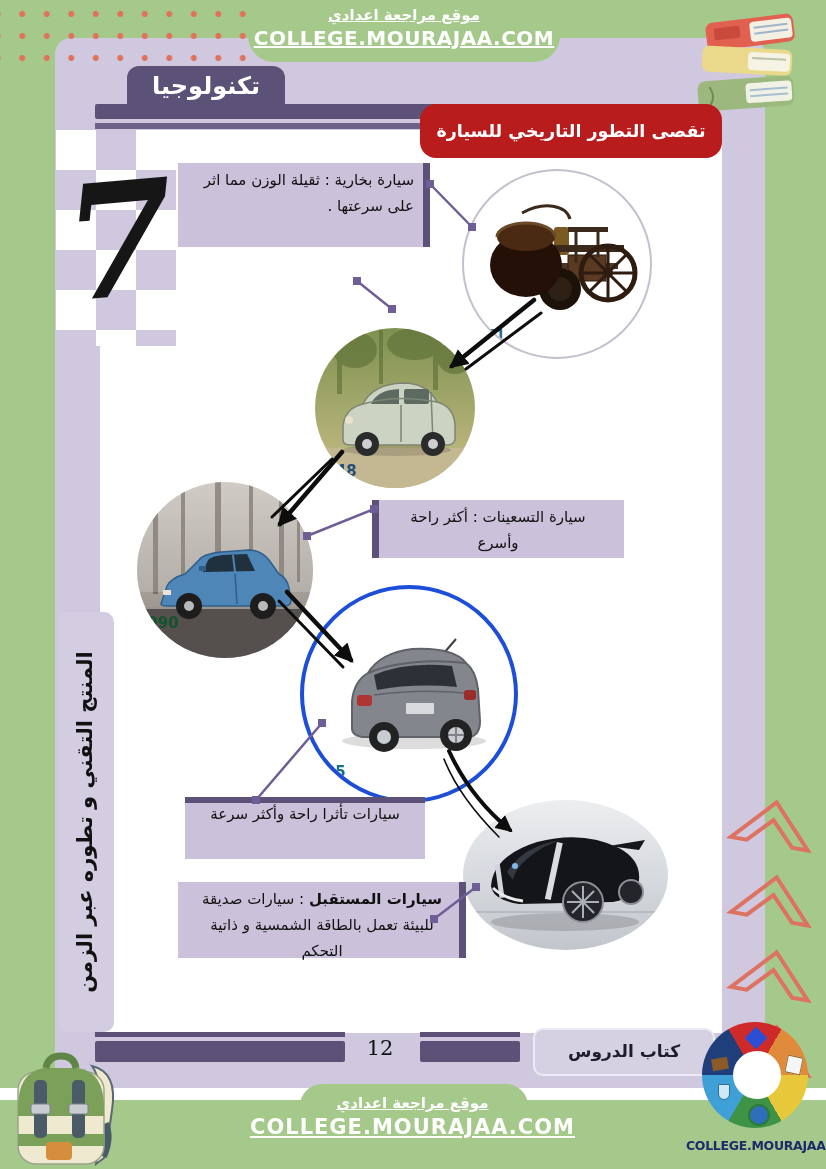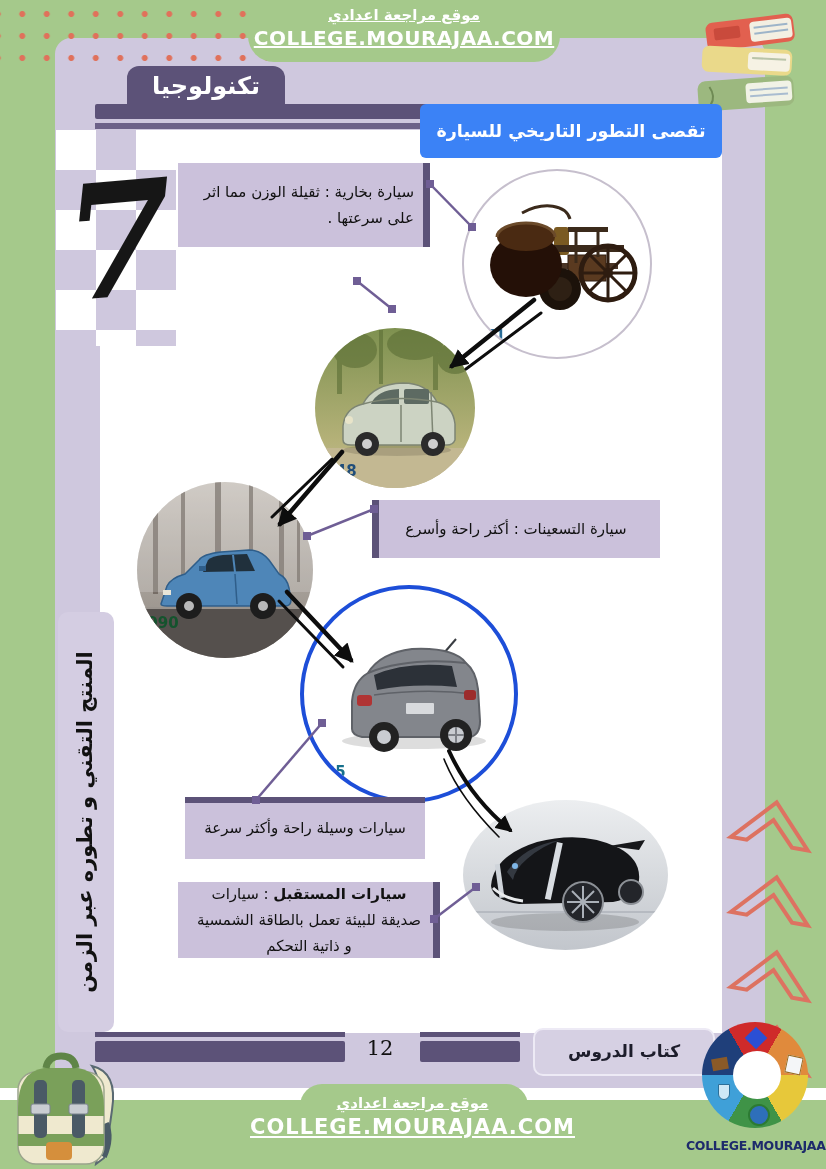--- a/index.html
+++ b/index.html
@@ -18,37 +18,37 @@
     background-size:24.5px 22px;background-position:10px 3px;}
   .ghead{left:248px;top:0;width:312px;height:62px;background:#a5c98b;
     border-radius:0 0 26px 26px;text-align:center;color:#fff;z-index:3;}
   .ghead .l1{margin-top:6px;font-size:15px;font-weight:bold;text-decoration:underline;direction:rtl;}
   .ghead .l2{margin-top:2px;font-size:20px;font-weight:bold;text-decoration:underline;letter-spacing:.5px;}
   .tech-tab{left:127px;top:66px;width:158px;height:40px;background:#5c5278;
     border-radius:12px 12px 0 0;color:#fff;font-size:24px;font-weight:bold;
     text-align:center;line-height:40px;direction:rtl;z-index:2;}
   .barA{left:95px;top:104px;width:420px;height:15px;background:#5c5278;border-radius:2px;}
   .barB{left:95px;top:123px;width:420px;height:6px;background:#6c6188;}
-  .title-banner{left:420px;top:104px;width:302px;height:54px;background:#3b82f6;border-radius:6px;
+  .title-banner{left:420px;top:104px;width:302px;height:54px;background:#b91c1c;border-radius:16px;
     color:#fff;font-size:17.5px;font-weight:bold;text-align:center;line-height:54px;direction:rtl;z-index:2;}
   .seven{left:64px;top:156px;width:112px;height:180px;color:#161616;
     font-family:"DejaVu Serif",serif;font-style:italic;font-weight:bold;font-size:158px;
     line-height:170px;text-align:center;transform:rotate(-5deg);z-index:3;}
   
   .lbox{background:#cbc1db;color:#111;font-size:15px;direction:rtl;
-    display:flex;align-items:center;z-index:2;}
+    display:flex;z-index:2;}
   .lbox .stripe{position:absolute;background:#5c5278;}
   .stripe-r{right:0;top:0;width:7px;height:100%;}
   .stripe-l{left:0;top:0;width:7px;height:100%;}
   .stripe-t{left:0;top:0;width:100%;height:6px;}
   .box1{left:178px;top:163px;width:252px;height:84px;}
   .box2{left:130px;top:252px;width:230px;height:62px;}
-  .box3{left:372px;top:500px;width:288px;height:58px;}
+  .box3{left:372px;top:500px;width:252px;height:58px;}
   .box4{left:185px;top:797px;width:240px;height:62px;}
-  .box5{left:178px;top:882px;width:262px;height:76px;}
+  .box5{left:178px;top:882px;width:288px;height:76px;}
   .lbox .txt{width:100%;padding:4px 16px;text-align:right;line-height:26px;}
   .box3 .txt,.box4 .txt,.box5 .txt{text-align:center;}
   
   .circ{border-radius:50%;overflow:hidden;z-index:1;}
   .c1771{left:462px;top:169px;width:186px;height:186px;background:#fff;border:2px solid #c6bfcd;}
   .c1948{left:315px;top:328px;width:160px;height:160px;}
   .c1990{left:137px;top:482px;width:176px;height:176px;}
   .c2005{left:300px;top:585px;width:210px;height:210px;background:#fff;border:4px solid #1d4ed8;}
   .cfut{left:463px;top:800px;width:205px;height:150px;}
   .year{position:absolute;left:0;width:100%;font-weight:bold;font-size:15px;}
@@ -144,21 +144,21 @@
   <div class="abs lbox box1">
     <div class="stripe stripe-r"></div>
     <div class="txt">سيارة بخارية : ثقيلة الوزن مما اثر على سرعتها .</div>
   </div>
   <div class="abs lbox box3">
     <div class="stripe stripe-l"></div>
     <div class="txt">سيارة التسعينات : أكثر راحة وأسرع</div>
   </div>
   <div class="abs lbox box4">
     <div class="stripe stripe-t"></div>
-    <div class="txt">سيارات وسيلة راحة وأكثر سرعة</div>
+    <div class="txt">سيارات تأثرا راحة وأكثر سرعة</div>
   </div>
   <div class="abs lbox box5">
     <div class="stripe stripe-r"></div>
     <div class="txt">
       <b>سيارات المستقبل</b><span> : سيارات صديقة للبيئة تعمل  بالطاقة الشمسية  و ذاتية التحكم</span>
     </div>
   </div>
 
   <div class="abs circ c1771">
     <svg width="186" height="186" viewBox="0 0 186 186">

